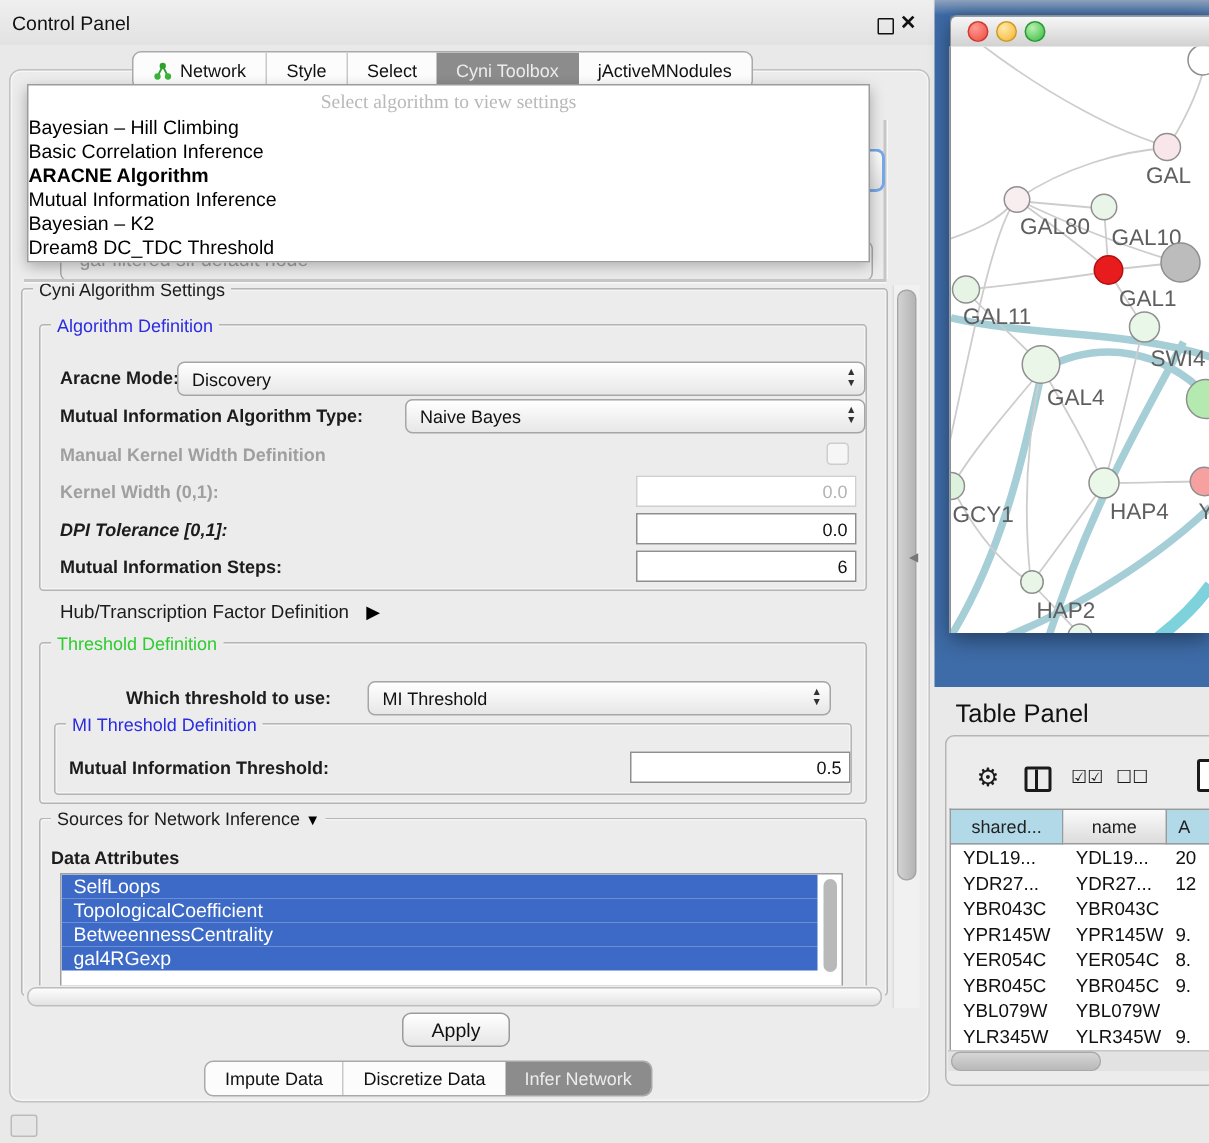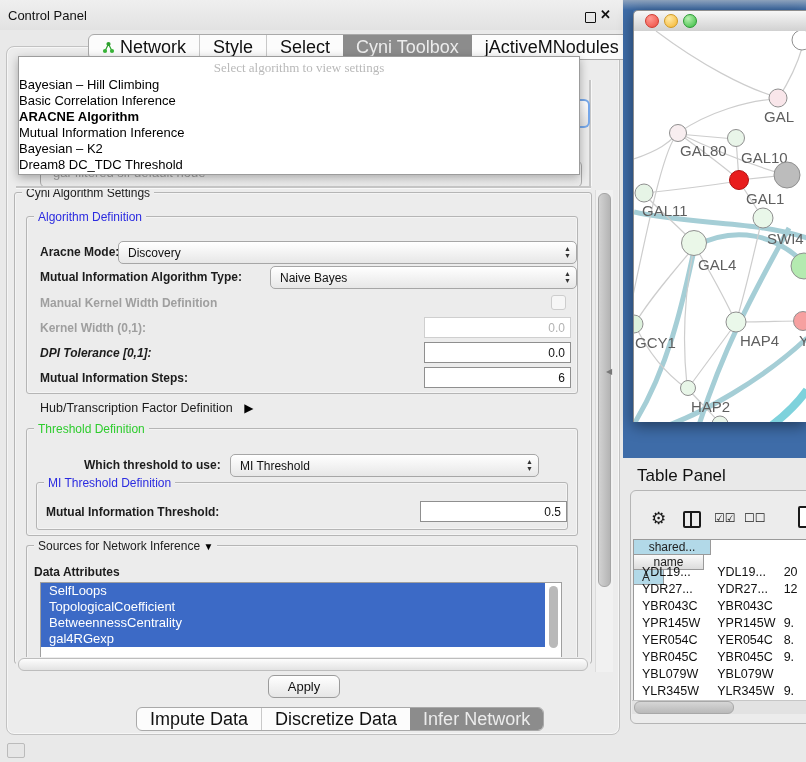--- a/index.html
+++ b/index.html
@@ -12,21 +12,21 @@
   .cp-title{left:8px;top:8px;font-size:13px;color:#111;}
   .float-ico{left:585px;top:12px;width:9px;height:9px;border:1.6px solid #111;border-radius:1px;}
   .close-ico{left:600px;top:7px;font-size:13px;font-weight:bold;color:#111;}
 
   .cp-body{left:6px;top:46px;width:612px;height:687px;background:#ececec;border:1px solid #c2c2c2;border-radius:8px;box-shadow:inset 0 0 0 1px #f6f6f6;}
 
   
   .tabbar{display:flex;align-items:stretch;background:#fcfcfc;border:1px solid #a9a9a9;border-radius:6px;overflow:hidden;height:24px;}
   .tabbar-top{left:88px;top:34px;}
   .tabbar-bottom{left:136px;top:707px;height:22px;}
-  .tab{display:flex;align-items:center;gap:5px;padding:0 13px;font-size:18px;color:#111;white-space:nowrap;}
+  .tab{display:flex;align-items:center;gap:5px;padding:0 13px;font-size:12px;color:#111;white-space:nowrap;}
   .tab + .tab{border-left:1px solid #c9c9c9;}
   .tab.selected{background:#8c8c8c;color:#ececec;border-left:none;}
   .tab.selected + .tab{border-left:none;}
 
   
   .popup{left:18px;top:56px;width:560px;height:117px;background:#fff;border:1px solid #9c9c9c;box-shadow:0 3px 9px rgba(0,0,0,.30);z-index:30;}
   .popup-placeholder{text-align:center;color:#b9b9b9;font-size:13px;padding-top:3px;height:17px;font-family:Liberation Serif, serif;}
   .popup-item{font-size:13px;color:#000;height:16px;line-height:16px;padding-left:0;}
   .popup-item.selected{font-weight:bold;}
 
@@ -90,21 +90,21 @@
   .tp-body{left:630px;top:490px;width:176px;height:232px;background:#ececec;border:1px solid #b5b5b5;border-radius:6px 0 0 6px;}
   .tp-toolbar-ico{top:508px;color:#1a1a1a;}
   .ico-gear{left:651px;font-size:17px;}
   .ico-split{left:683px;width:14px;height:13px;border:2px solid #1a1a1a;border-radius:2px;top:511px;}
   .ico-split:after{content:"";position:absolute;left:5px;top:0;width:2px;height:13px;background:#1a1a1a;}
   .ico-checks{left:714px;font-size:12px;letter-spacing:0px;top:511px;}
   .ico-unchecks{left:744px;font-size:12px;top:511px;}
   .ico-doc{left:798px;top:506px;width:14px;height:18px;border:2px solid #1a1a1a;border-radius:2px;background:#fff;}
 
   .tbl{left:633px;top:539px;width:173px;height:160px;background:#fff;border:1px solid #9a9a9a;border-right:none;overflow:hidden;}
-  .tbl-header{display:flex;height:23px;flex-direction:column;}
+  .tbl-header{display:flex;height:23px;}
   .tbl-header .hcell{border-right:1px solid #9a9a9a;border-bottom:1px solid #9a9a9a;font-size:12px;color:#222;display:flex;align-items:center;justify-content:center;box-sizing:border-box;}
   .hcell.c0{width:77px;background:#b2d9e8;}
   .hcell.c1{width:70px;background:linear-gradient(#fafafa,#dcdcdc);}
   .hcell.c2{width:30px;background:#b2d9e8;justify-content:flex-start;padding-left:8px;}
   .tbl-row{display:flex;height:17px;}
   .tbl-row .cell{font-size:12.5px;color:#111;display:flex;align-items:center;box-sizing:border-box;padding-left:8px;white-space:nowrap;overflow:hidden;}
   .cell.c0{width:77px;}
   .cell.c1{width:70px;}
   .cell.c2{width:30px;padding-left:6px;}
   .tbl-hscroll-track{left:632px;top:700px;width:174px;height:13px;background:#e2e2e2;border-top:1px solid #c6c6c6;}
@@ -207,21 +207,21 @@
 
   <div class="abs lbl" style="left:40px;top:401px;font-size:12.5px;">
     <span>Hub/Transcription Factor Definition</span>
     <span class="tri" style="margin-left:8px;">▶</span>
   </div>
 
   <div class="abs group" style="left:26px;top:428px;width:550px;height:106px;"></div>
   <div class="abs gtitle t-green" style="left:34px;top:422px;">Threshold Definition</div>
 
   <div class="abs lbl bold" style="left:84px;top:458px;">Which threshold to use:</div>
-  <div class="abs combo" style="left:230px;top:454px;width:298px;">
+  <div class="abs combo" style="left:245px;top:454px;width:298px;">
     <span>MI Threshold</span>
     <span class="arrows">
         <div>▲</div>
         <div>▼</div>
       </span>
   </div>
 
   <div class="abs group" style="left:36px;top:482px;width:530px;height:46px;"></div>
   <div class="abs gtitle t-blue" style="left:44px;top:476px;">MI Threshold Definition</div>
   <div class="abs lbl bold" style="left:46px;top:505px;">Mutual Information Threshold:</div>

